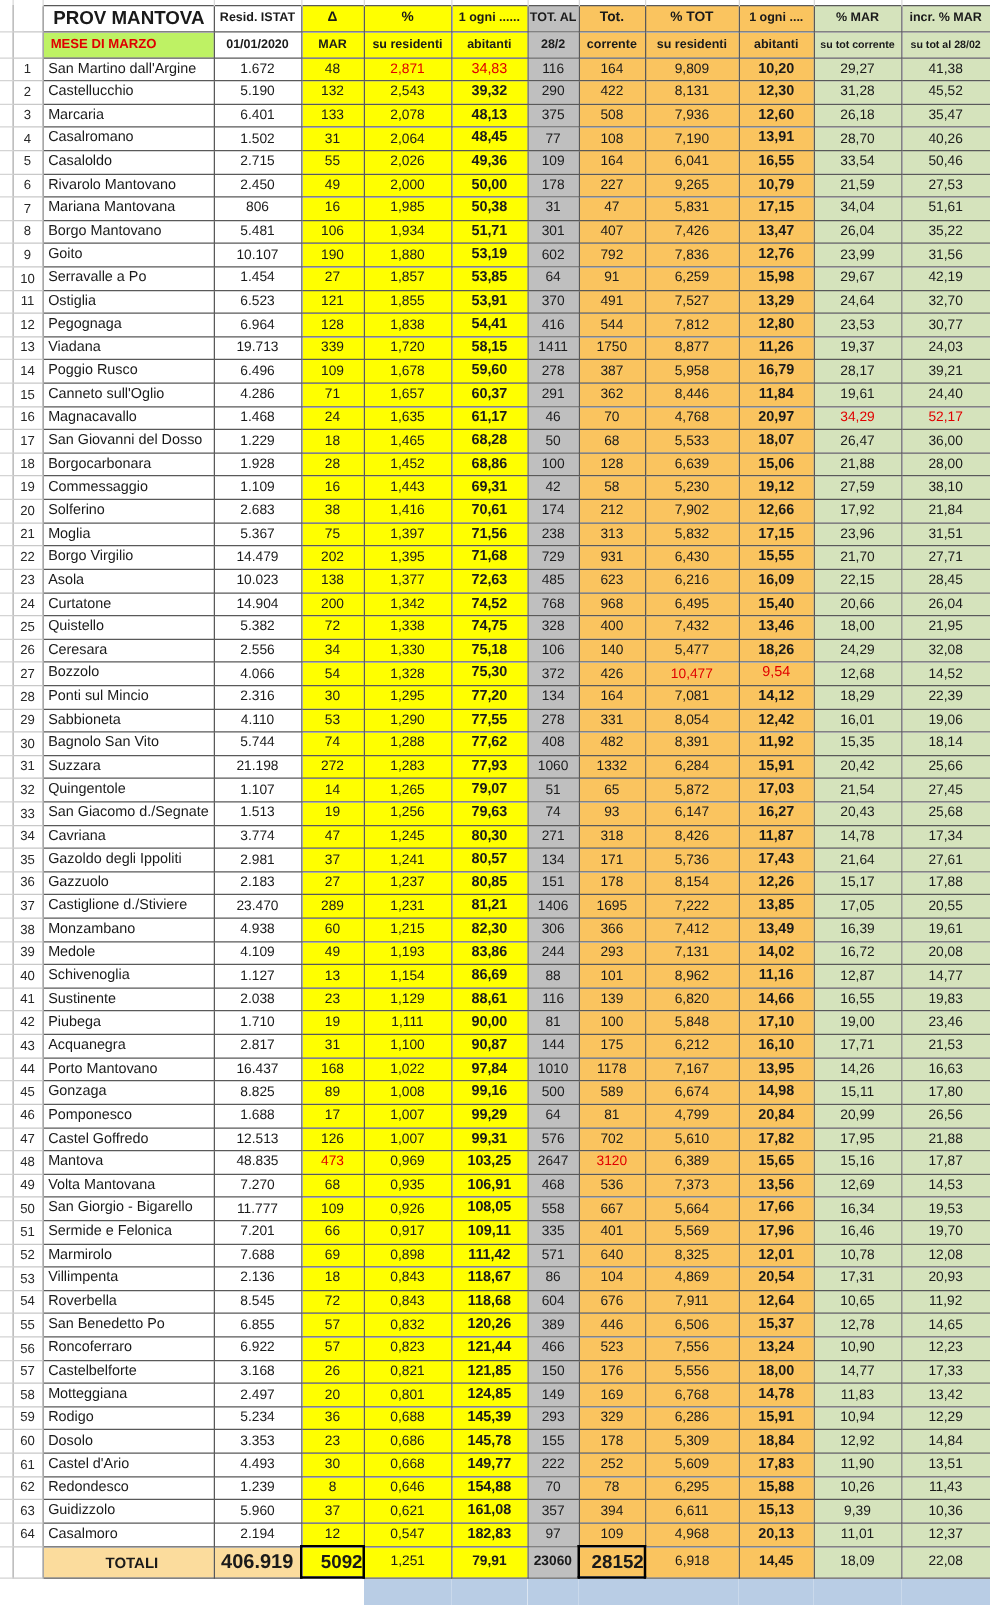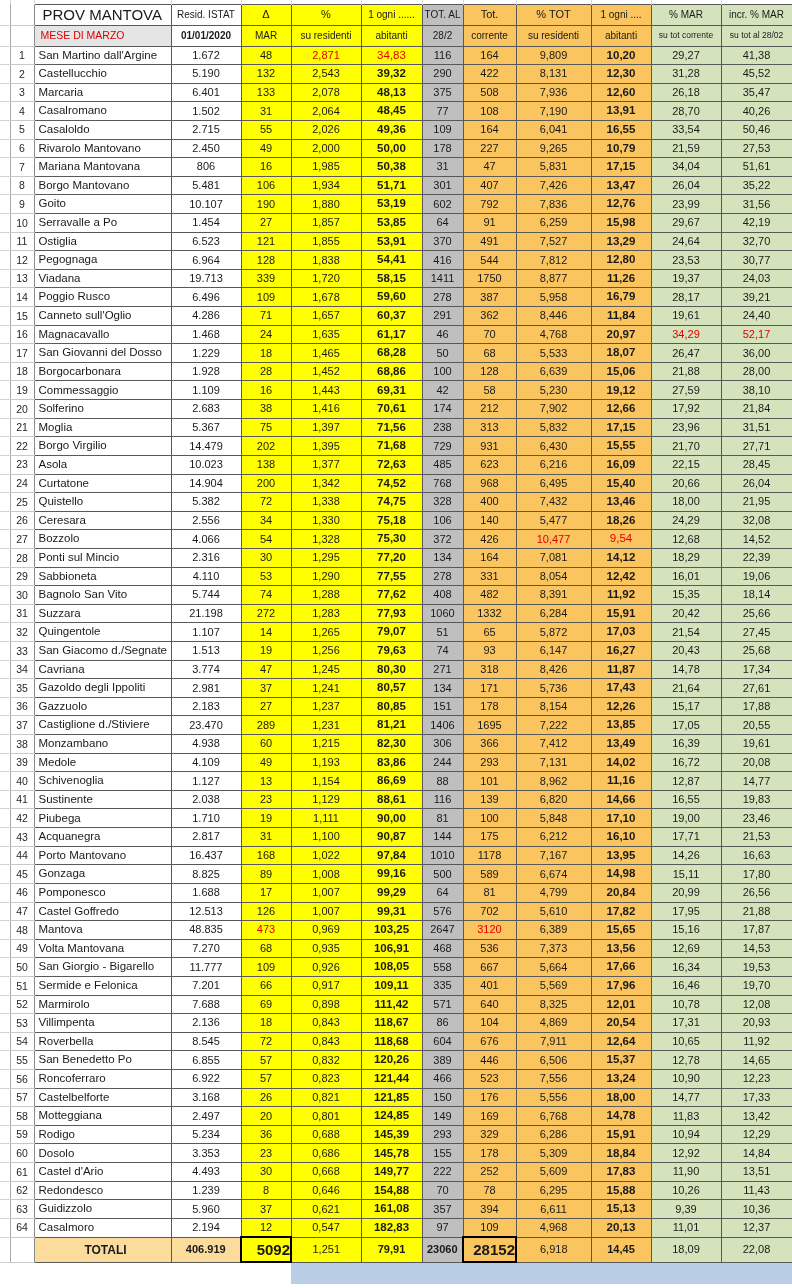--- a/index.html
+++ b/index.html
@@ -16,29 +16,29 @@
   tr.strip td{border:0;border-right:1px solid #d9d9d9;height:4px;}
   td.c-name{text-align:left;padding-left:4px;font-size:11.5px;background:#fff;}
   td.c-white{background:#fff;}
   td.c-yellow{background:#FFFF00;}
   td.c-gray{background:#BFBFBF;}
   td.c-orange{background:#FAC45F;}
   td.c-green{background:#D5E3BC;}
   td.b{font-weight:bold;font-size:11.5px;}
   td.red{color:#E00000;font-weight:normal;}
   
-  tr.h td{font-weight:normal;}
+  tr.h td{font-weight:bold;}
   td.h-title{text-align:left;padding-left:8px;font-size:15px;background:#fff;}
-  td.h-mese{text-align:left;padding-left:6px;font-size:10.5px;background:#e5e5e5;color:#E00000;}
+  td.h-mese{text-align:left;padding-left:6px;font-size:10.5px;background:#bef264;color:#E00000;}
   td.h-sm{font-size:10px;}
   td.h-xs{font-size:8.5px;font-weight:normal;}
   
   tr.tot td{height:25px;font-weight:bold;}
   td.t-peach{background:#FBDC9D;text-align:center;padding-left:6px;font-size:12px;}
-  td.t-peach2{background:#FBDC9D;font-weight:normal;font-size:11px;margin-top:29px;}
+  td.t-peach2{background:#FBDC9D;font-weight:normal;font-size:16px;margin-top:29px;}
   td.t-box{border:2.5px solid #000;font-size:15px;text-align:right;}
   tr.bot td{border:0;height:22px;}
   td.bot-blue{background:#B9CDE5;}
 </style>
 </head>
 <body>
 
 <div id="sheet">
 <table>
   <colgroup>

